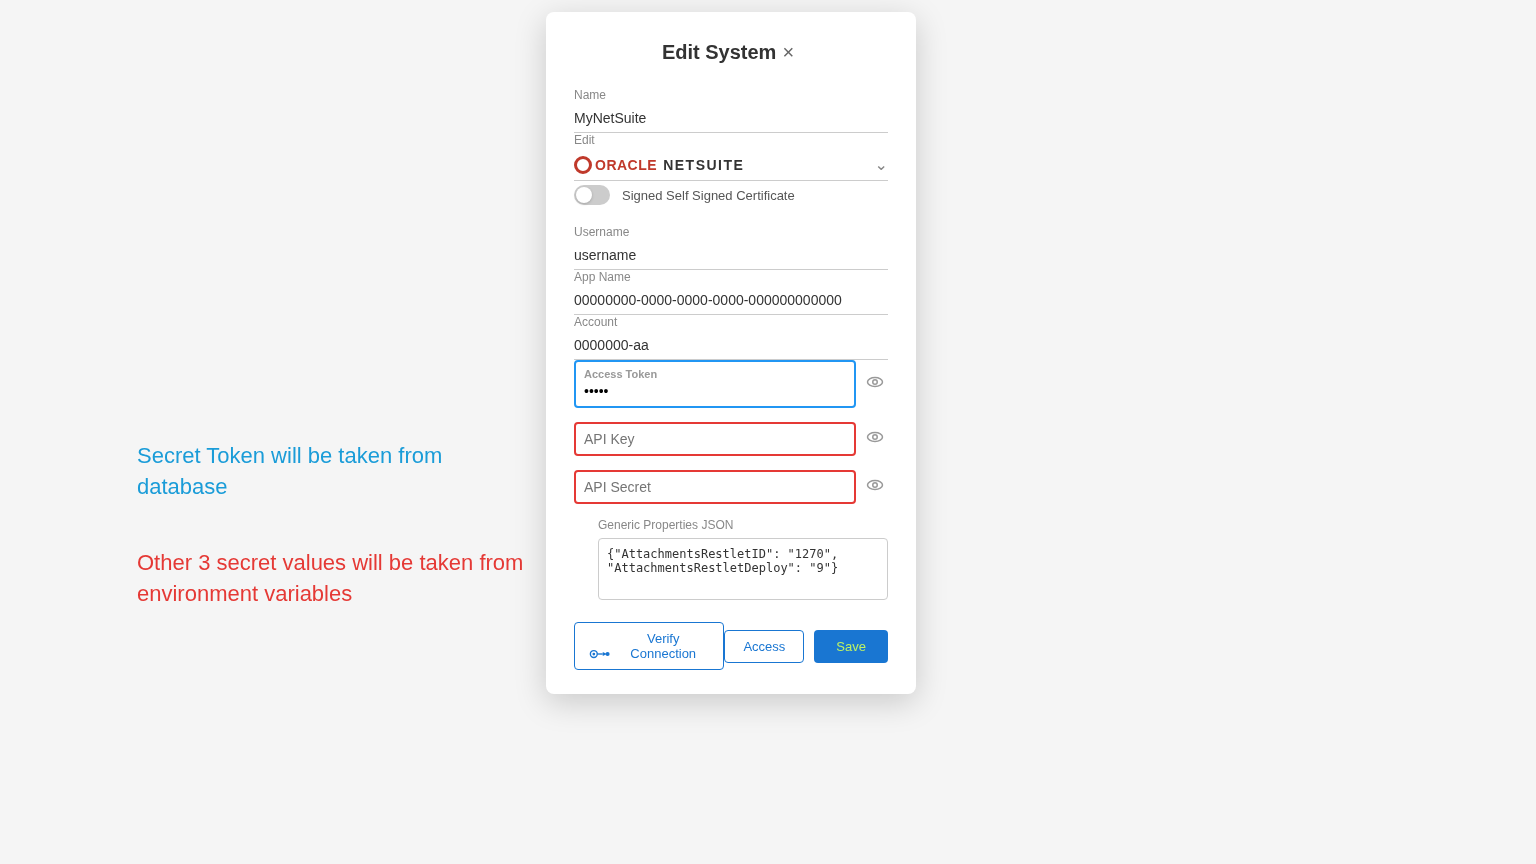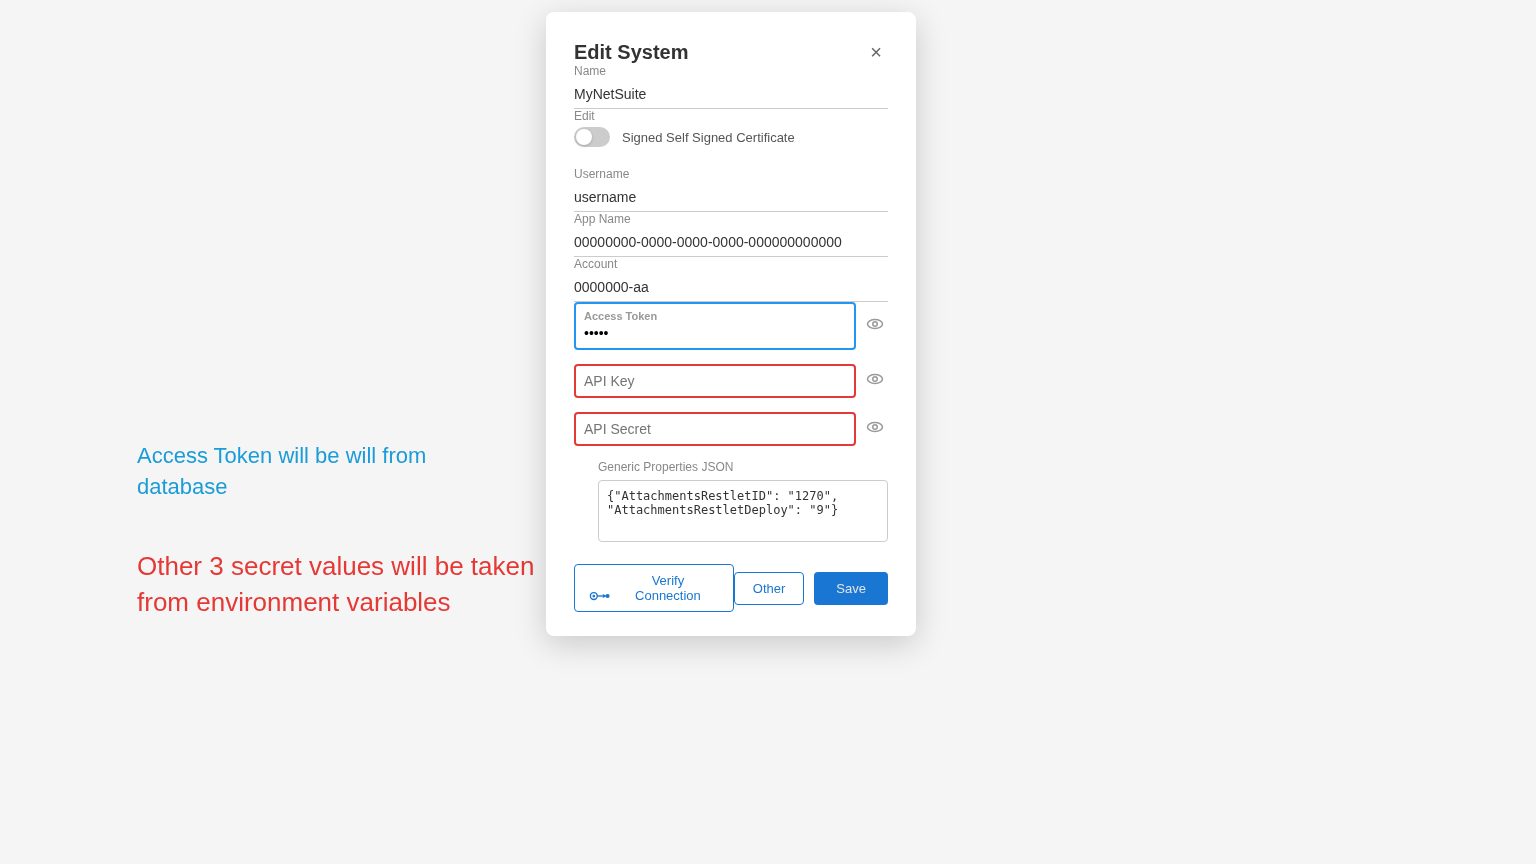--- a/index.html
+++ b/index.html
@@ -35,42 +35,43 @@
       font-weight: 400;
       line-height: 1.4;
       max-width: 380px;
     }
 
     .annotation-red {
       position: absolute;
       left: 137px;
       top: 548px;
       color: #e53935;
-      font-size: 26px;
+      font-size: 22px;
       font-weight: 400;
       line-height: 1.4;
       max-width: 400px;
     }
 
     
     .modal {
       position: absolute;
       left: 546px;
       top: 12px;
       width: 370px;
       background: #fff;
       border-radius: 8px;
       box-shadow: 0 8px 32px rgba(0,0,0,0.18);
       padding: 28px 28px 24px 28px;
     }
 
     .modal-header {
       display: flex;
       align-items: center;
-      justify-content: space-between;
+      justify-content: center;
+      margin-bottom: 24px;
     }
 
     .modal-title {
       font-size: 20px;
       font-weight: 600;
       color: #333;
     }
 
     .close-btn {
       background: none;
@@ -225,21 +226,21 @@
       color: #1976d2;
       border-radius: 4px;
       padding: 8px 18px;
       font-size: 13px;
       cursor: pointer;
     }
 
     .save-btn {
       border: none;
       background: #1976d2;
-      color: #e5e5e5;
+      color: #bef264;
       border-radius: 4px;
       padding: 8px 22px;
       font-size: 13px;
       cursor: pointer;
     }
 
     
     .oracle-logo {
       display: inline-flex;
       align-items: center;
@@ -294,38 +295,48 @@
       font-size: 17px;
       padding: 0 4px;
       margin-left: 6px;
     }
   </style>
 </head>
 <body>
 
 <div class="page-bg">
 
-  <div class="annotation-blue">Access Token will be will from database</div>
+  <div class="annotation-blue">Secret Token will be taken from database</div>
 
   <div class="annotation-red">Other 3 secret values will be taken from environment variables</div>
 
   <div class="modal">
 
     <div class="modal-header">
       <span class="modal-title">Edit System</span>
       <button class="close-btn">×</button>
     </div>
 
     <div class="form-group">
       <label class="form-label">Name</label>
       <input class="form-input" type="text" value="MyNetSuite" style="">
     </div>
 
     <div class="form-group">
       <label class="form-label">Edit</label>
+      <div class="type-select-wrapper">
+        <span class="oracle-netsuite">
+          <span class="oracle-logo">
+            <span class="oracle-o"></span>
+            <span class="oracle-text">ORACLE</span>
+          </span>
+          <span style="font-size:14px;color:#333;font-weight:700;letter-spacing:1.5px;">NETSUITE</span>
+        </span>
+        <span class="chevron-icon">⌄</span>
+      </div>
     </div>
 
     <div class="toggle-row">
       <div class="toggle-switch">
         <div class="toggle-knob"></div>
       </div>
       <span class="toggle-label">Signed Self Signed Certificate</span>
     </div>
 
     <div class="form-group">
@@ -394,20 +405,20 @@
             <circle cx="7" cy="7" r="5" stroke="#1976d2" stroke-width="2" fill="none"></circle>
             <circle cx="7" cy="7" r="2" fill="#1976d2"></circle>
             <line x1="12" y1="7" x2="20" y2="7" stroke="#1976d2" stroke-width="2"></line>
             <polygon points="20,4 26,7 20,10" fill="#1976d2"></polygon>
             <circle cx="27" cy="7" r="3" fill="#1976d2"></circle>
           </svg>
         </span>
         <span>Verify Connection</span>
       </button>
       <div class="footer-right">
-        <button class="cancel-btn">Other</button>
+        <button class="cancel-btn">Access</button>
         <button class="save-btn">Save</button>
       </div>
     </div>
 
   </div>
 
 </div>
 
 </body></html>

